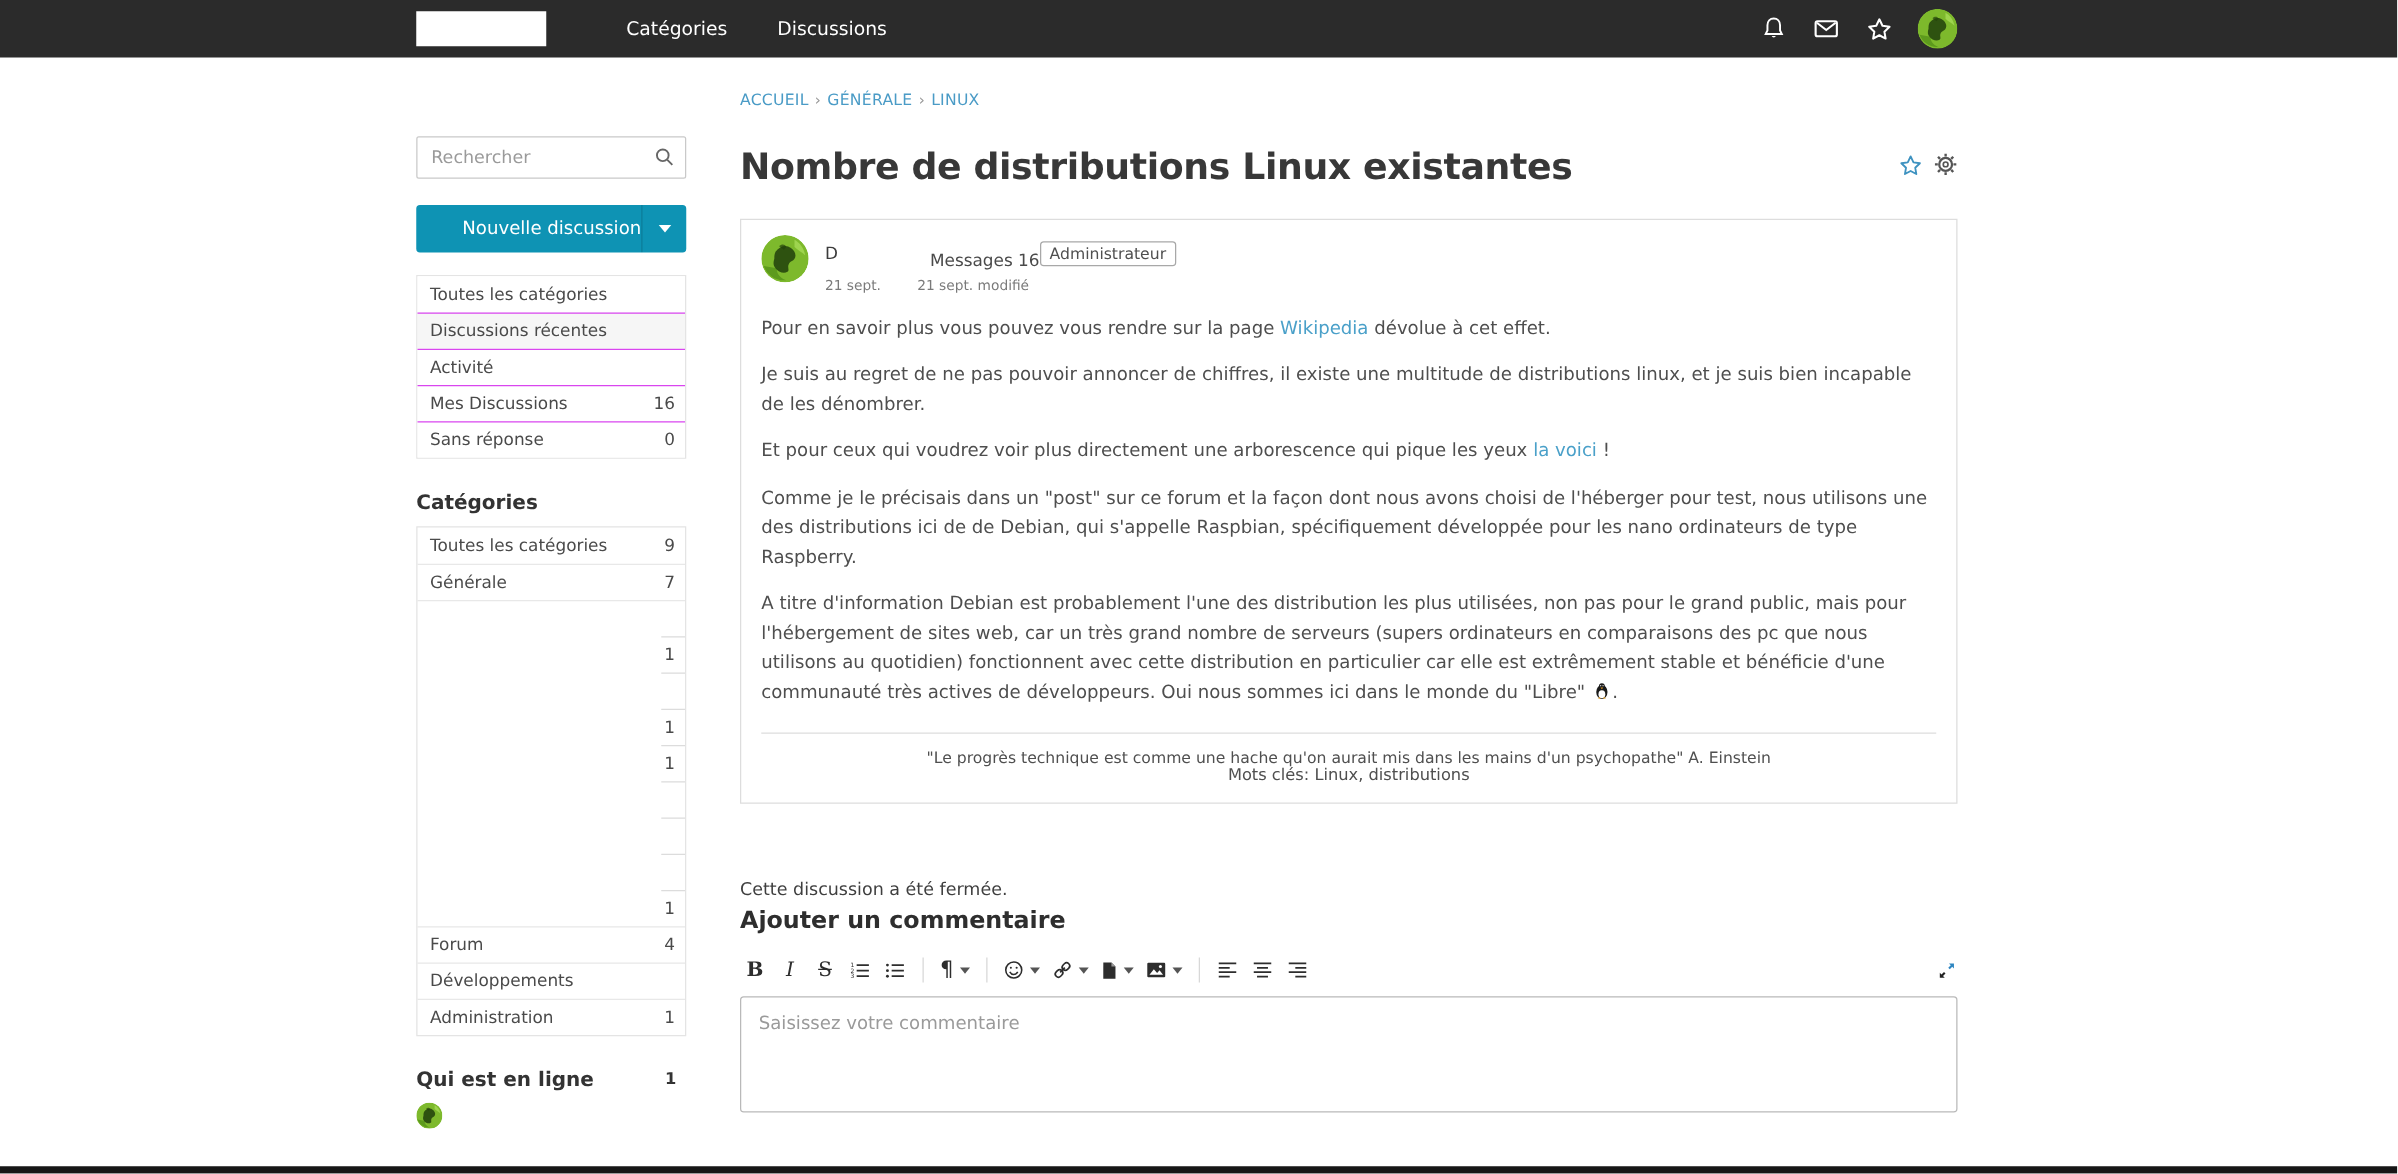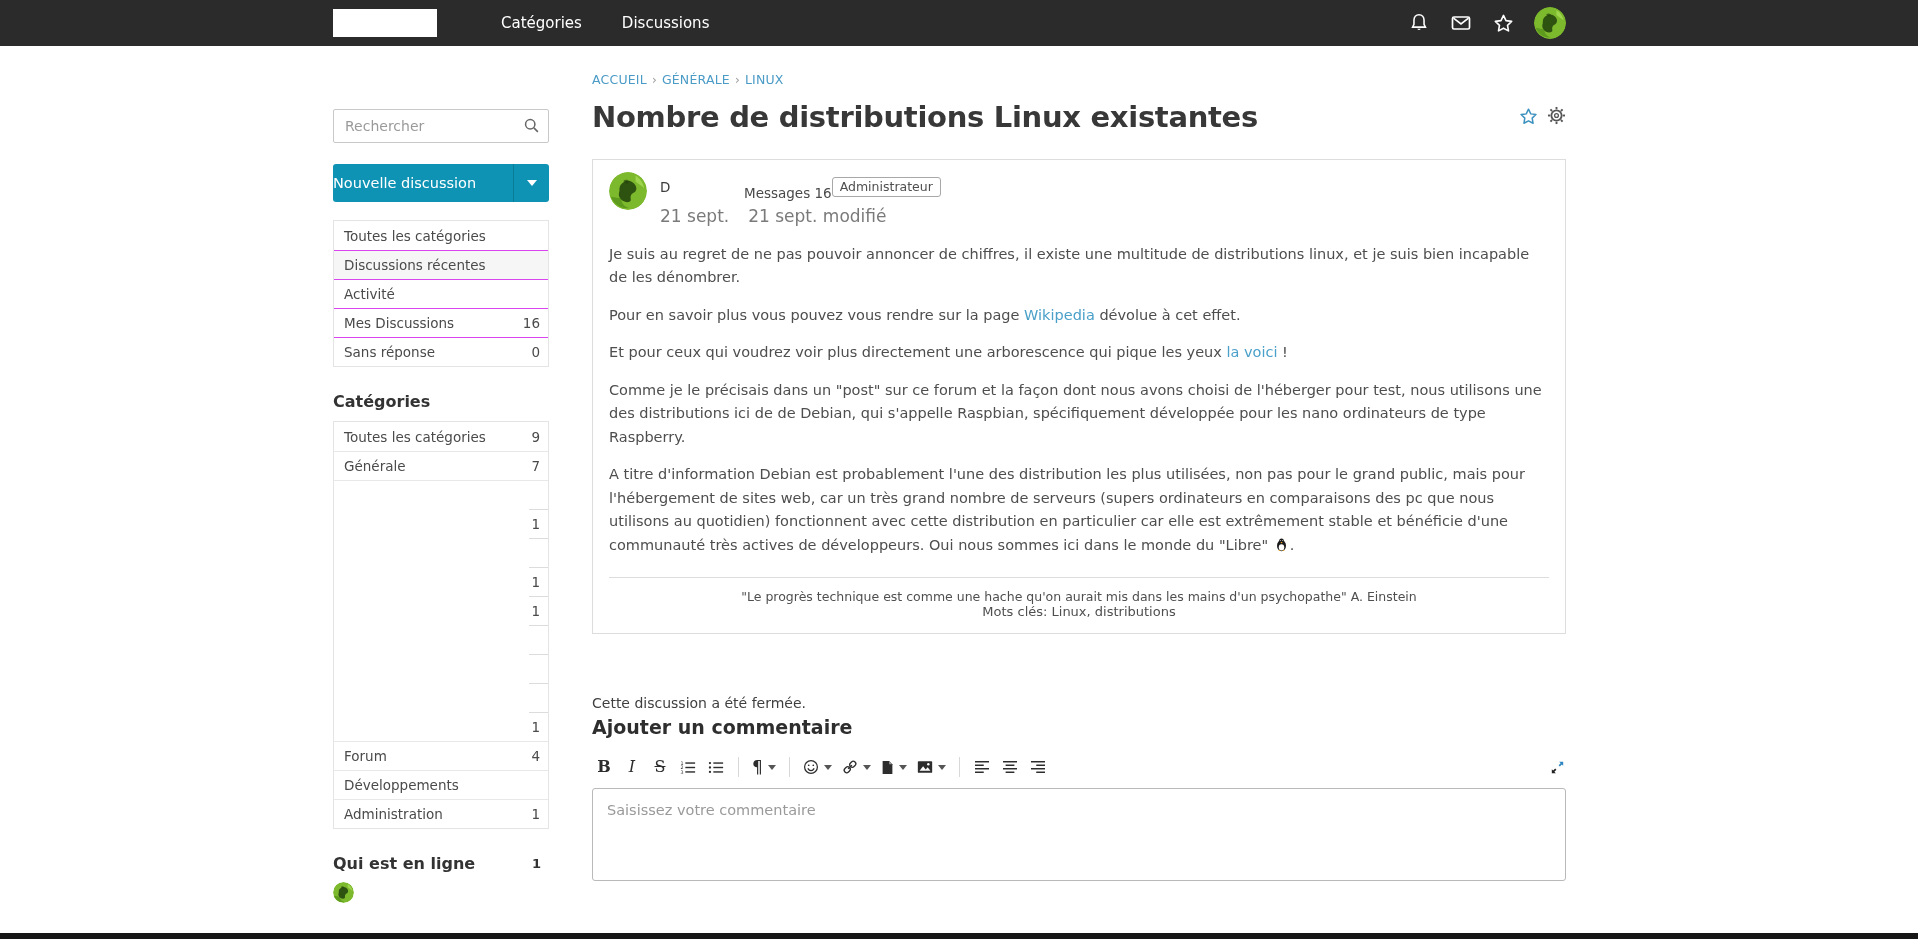--- a/index.html
+++ b/index.html
@@ -23,21 +23,21 @@
   .sidebar { width:216px; flex:0 0 216px; }
   .main { width:974px; flex:0 0 974px; position:relative; }
 
   
   .searchwrap { position:relative; margin-top:63px; }
   .searchwrap input { width:100%; height:34px; border:1px solid #c9c9c9; border-radius:2px; padding:0 32px 0 11px; font-size:14px; color:#444; font-family:inherit; outline:none; }
   .searchwrap input::placeholder { color:#9a9a9a; }
   .search-ic { position:absolute; right:9px; top:8px; }
 
   .newdisc { margin-top:21px; height:38px; background:#0e93b4; border-radius:3px; display:flex; align-items:center; color:#fff; cursor:pointer; overflow:hidden; }
-  .newdisc .lbl { flex:1; text-align:left; font-size:14.5px; }
+  .newdisc .lbl { flex:1; text-align:right; font-size:14.5px; }
   .newdisc .split { width:36px; height:100%; border-left:1px solid rgba(0,0,0,0.15); display:flex; align-items:center; justify-content:center; }
   .caret { display:inline-block; width:0; height:0; border-left:5px solid transparent; border-right:5px solid transparent; border-top:6px solid currentColor; }
 
   .side-list { margin-top:18px; border:1px solid #e4e4e4; }
   .side-row { display:flex; height:29px; align-items:center; padding:0 8px 0 10px; font-size:13.5px; color:#4a4a4a; cursor:pointer; border-top:1px solid #d946ef; background:#fff; }
   .side-row:first-child { border-top:none; }
   .side-row.active { background:#f6f6f6; }
   .side-row .cnt { margin-left:auto; color:#4a4a4a; }
 
   .side-heading { margin-top:25px; font-size:16px; font-weight:bold; color:#333; display:flex; align-items:center; padding-right:8px; }
@@ -54,34 +54,34 @@
   .cat-row:first-child::before { display:none; }
 
   .online-avatar { margin-top:9px; }
   .avatar-xs { width:21px; height:21px; border-radius:50%; overflow:hidden; display:inline-block; }
 
   
   .breadcrumb { margin-top:26px; font-size:12.5px; letter-spacing:0.2px; }
   .breadcrumb a { color:#4a9bc6; text-decoration:none; }
   .breadcrumb .sep { color:#9a9a9a; margin:0 5px; font-size:12px; }
 
-  .title-row { display:flex; align-items:flex-start; margin-top:13px; }
+  .title-row { display:flex; align-items:flex-start; margin-top:29px; }
   h1.page-title { font-size:29px; font-weight:bold; color:#383838; letter-spacing:-0.3px; }
   .title-icons { margin-left:auto; display:flex; gap:8px; padding-top:6px; }
   .title-icons span { cursor:pointer; display:inline-flex; }
 
   .post-card { margin-top:25px; border:1px solid #ddd; padding:12px 16px 14px 16px; background:#fff; }
   .post-head { display:flex; }
   .avatar-md { width:38px; height:38px; border-radius:50%; overflow:hidden; flex:0 0 38px; }
   .post-meta { margin-left:13px; padding-top:1px; }
   .meta-r1 { display:flex; align-items:center; font-size:13.5px; color:#3c3c3c; }
   .meta-r1 .uname { width:84px; }
   .meta-r1 .msgs { color:#4a4a4a;margin-top:12px; }
   .badge { border:1px solid #a8a8a8; border-radius:3px; padding:1px 7px 2px 7px; font-size:12.5px; color:#4f4f4f; background:#fff; }
-  .meta-r2 { margin-top:5px; font-size:17px; color:#7a7a7a; display:flex; gap:19px; }
+  .meta-r2 { margin-top:5px; font-size:11px; color:#7a7a7a; display:flex; gap:29px; }
 
   .post-body { margin-top:17px; font-size:14.5px; line-height:1.62; color:#4e4e4e; }
   .post-body p { margin:0 0 14px 0; }
   .post-body a { color:#4aa0c9; text-decoration:none; }
   .tux { display:inline-block; vertical-align:-2px; margin:0 1px; }
 
   .sig-rule { border:none; border-top:1px solid #ddd; margin:18px 0 0 0; }
   .signature { margin-top:11px; text-align:center; font-size:12.5px; color:#4f4f4f; }
   .tags { font-size:13px; color:#4f4f4f;text-align:center; }
 
@@ -312,22 +312,22 @@
               <span class="badge">Administrateur</span>
             </div>
             <div class="meta-r2">
               <span>21 sept.</span>
               <span>21 sept. modifié</span>
             </div>
           </div>
         </div>
 
         <div class="post-body" id="post-body">
+            <p>Pour en savoir plus vous pouvez vous rendre sur la page <a href="#">Wikipedia</a> dévolue à cet effet.</p>
             <p>Je suis au regret de ne pas pouvoir annoncer de chiffres, il existe une multitude de distributions linux, et je suis bien incapable de les dénombrer.</p>
-            <p>Pour en savoir plus vous pouvez vous rendre sur la page <a href="#">Wikipedia</a> dévolue à cet effet.</p>
             <p>Et pour ceux qui voudrez voir plus directement une arborescence qui pique les yeux <a href="#">la voici</a> !</p>
             <p>Comme je le précisais dans un "post" sur ce forum et la façon dont nous avons choisi de l'héberger pour test, nous utilisons une des distributions ici de de Debian, qui s'appelle Raspbian, spécifiquement développée pour les nano ordinateurs de type Raspberry.</p>
             <p>A titre d'information Debian est probablement l'une des distribution les plus utilisées, non pas pour le grand public, mais pour l'hébergement de sites web, car un très grand nombre de serveurs (supers ordinateurs en comparaisons des pc que nous utilisons au quotidien) fonctionnent avec cette distribution en particulier car elle est extrêmement stable et bénéficie d'une communauté très actives de développeurs. Oui nous sommes ici dans le monde du "Libre" <span class="tux"><svg viewBox="0 0 16 16" width="15" height="15">
                   <ellipse cx="8" cy="9.2" rx="4.8" ry="6" fill="#1b1b1b"></ellipse>
                   <ellipse cx="8" cy="11" rx="2.9" ry="3.4" fill="#fff"></ellipse>
                   <circle cx="8" cy="4.2" r="2.5" fill="#1b1b1b"></circle>
                   <circle cx="7" cy="3.8" r="0.5" fill="#fff"></circle>
                   <circle cx="9" cy="3.8" r="0.5" fill="#fff"></circle>
                   <path d="M6.9 5.4h2.2L8 6.8z" fill="#e8a020"></path>
                   <path d="M4.3 14.4l2.1-.9.5 1.5z" fill="#e8a020"></path>

